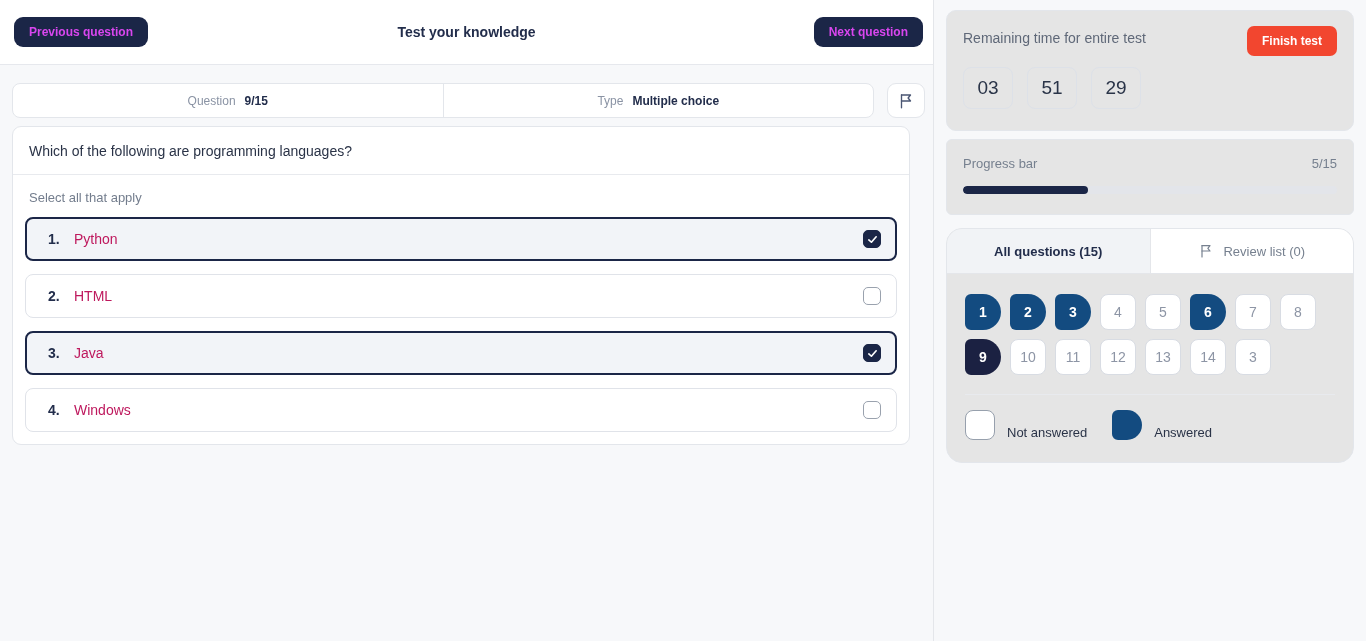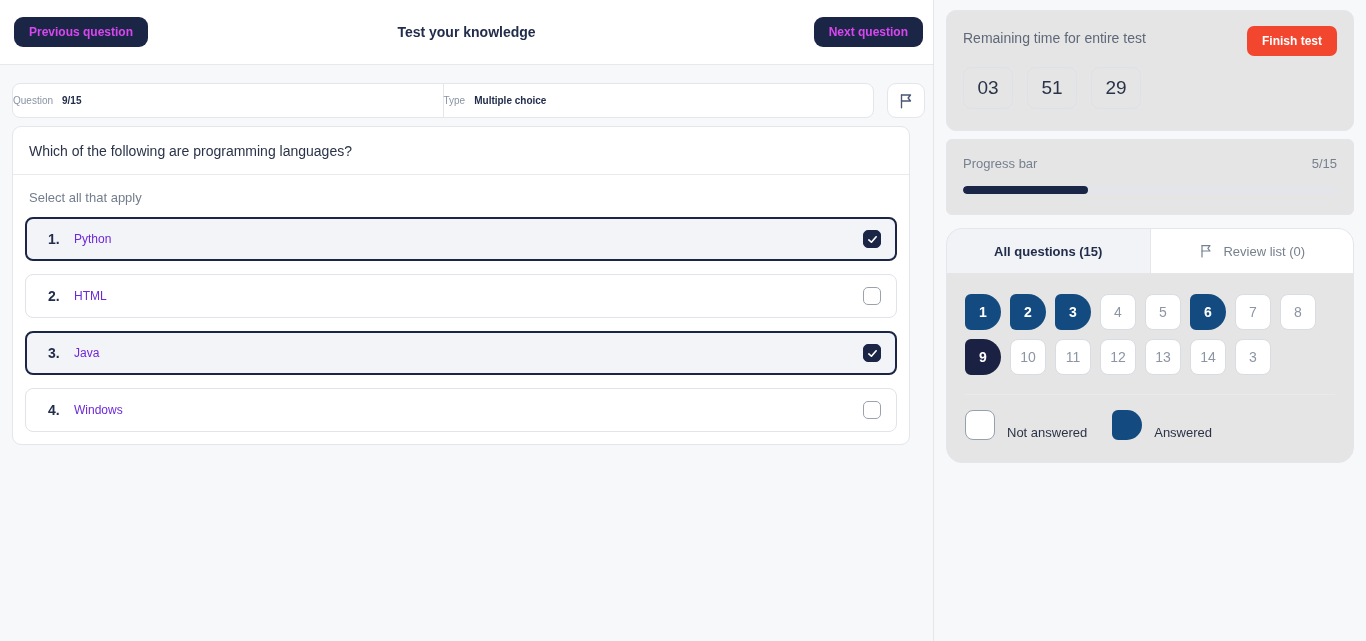--- a/index.html
+++ b/index.html
@@ -26,22 +26,22 @@
   .page-title {
     position:absolute; left:0; right:0; text-align:center;
     font-size:14px; font-weight:bold; color:#222d4b; pointer-events:none;
   }
   .qbar-row { display:flex; gap:13px; margin:18px 8px 0 12px; }
   .qbar {
     flex:1; height:35px; background:#fff; border:1px solid #e3e6eb;
     border-radius:8px; display:flex; align-items:stretch;
   }
   .qbar-half {
-    flex:1; display:flex; align-items:center; justify-content:flex-start;
-    gap:9px; font-size:10px; color:#8a93a4;
+    flex:1; display:flex; align-items:center; justify-content:center;
+    gap:9px; font-size:12px; color:#8a93a4;
   }
   .qbar-half:first-child { border-right:1px solid #e3e6eb; }
   .qbar-strong { color:#222d4b; font-weight:bold; }
   .flag-btn {
     width:38px; height:35px; background:#fff; border:1px solid #e3e6eb;
     border-radius:9px; display:flex; align-items:center; justify-content:center;
     cursor:pointer;
   }
   .question-card {
     margin:8px 23px 0 12px; background:#fff; border:1px solid #e3e6eb;
@@ -54,21 +54,21 @@
   .instruction { padding:15px 16px 12px; font-size:13px; color:#737d8d; }
   .options { padding:0 12px 12px; }
   .option-row {
     height:44px; border-radius:8px; display:flex; align-items:center;
     padding:0 15px 0 22px; margin-bottom:13px; cursor:pointer; background:#fff;
     border:1px solid #e0e3e9;
   }
   .option-row:last-child { margin-bottom:0; }
   .option-row.checked { background:#f2f4f8; border:2px solid #1b2647; padding:0 14px 0 21px; }
   .opt-num { font-size:14px; font-weight:bold; color:#222d4b; width:26px; }
-  .opt-label { font-size:12px; color:#6d28d9; }
+  .opt-label { font-size:14px; color:#be185d; }
   .cb {
     margin-left:auto; width:18px; height:18px; border-radius:5px;
     border:1.5px solid #9aa2ae; background:#fff;
     display:flex; align-items:center; justify-content:center;
   }
   .cb.on { background:#1b2647; border-color:#1b2647; }
   
   .right-panel {
     width:433px; background:#f7f8fa; border-left:1px solid #e4e6ea;
     padding:10px 12px 0 12px;

